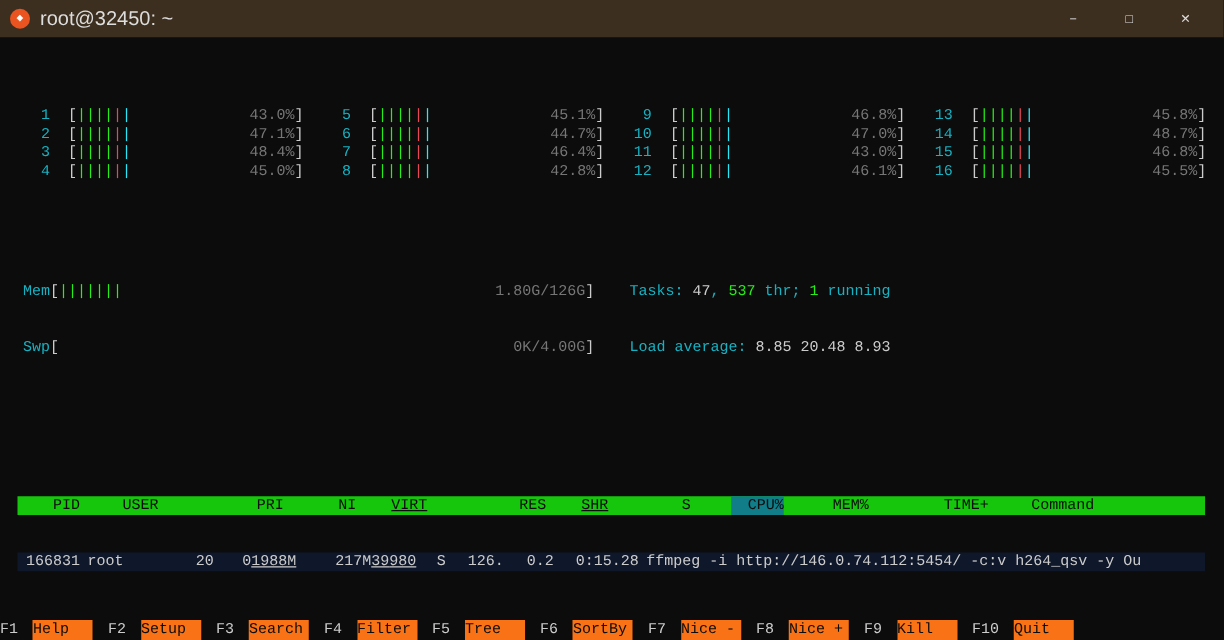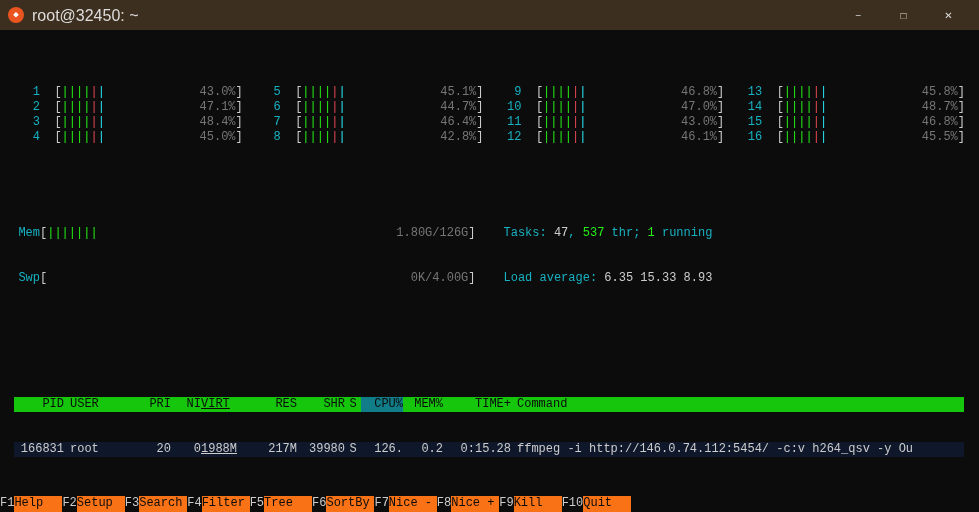--- a/index.html
+++ b/index.html
@@ -59,49 +59,50 @@
     background: #0c0c0c;
     white-space: pre;
     overflow: hidden;
   }
   .c-cyan { color: #17b2c2; }
   .c-cyan-b { color: #29e7f7; }
   .c-green-b { color: #25ef16; }
   .c-red { color: #e74856; }
   .c-white { color: #cccccc; }
   .c-gray { color: #767676; }
-  .bg-green { background: #16c60c; color: #0c0c0c; }
+  .bg-green { background: #16c60c; color: #0c0c0c; gap: 28px; }
   .bg-cyan { background: #117d88; color: #0c0c0c; }
   .sel { background: #0f172a; color: #cccccc; }
   .hdr-row { display: block; width: 966px; }
   .meters { display: flex; gap: 12px; margin-top: 6px; }
   .meters .col { flex: 1; }
   .meter-line { display: flex; }
   .meter-line .lbl { width: 26px; text-align: right; }
   .meter-line .bar { flex: 1; display: flex; }
   .meter-line .pct { width: 82px; text-align: right; }
   .proc-table { margin-top: 6px; }
   .proc-row { display: flex; width: 950px; }
   .proc-row > span { padding: 0; }
   .col-pid { width: 50px; text-align: right; }
   .col-user { width: 72px; padding-left: 6px !important; }
   .col-pri { width: 35px; text-align: right; }
   .col-ni { width: 30px; text-align: right; }
   .col-virt { width: 48px; text-align: left; text-decoration: underline; }
   .col-res { width: 48px; text-align: right; }
-  .col-shr { width: 48px; text-align: right; }
+  .col-shr { width: 48px; text-align: left; text-decoration: underline; }
   .col-s { width: 16px; text-align: center; }
   .col-cpu { width: 42px; text-align: right; }
   .col-mem { width: 40px; text-align: right; }
   .col-time { width: 68px; text-align: right; }
   .col-cmd { flex: 1; padding-left: 6px !important; overflow: hidden; white-space: nowrap; }
   .footer {
     display: flex;
     background: #0c0c0c;
     height: 16px;
+    gap: 12px;
   }
   .footer .fk { color: #cccccc; padding: 0; }
   .footer .fl { background: #f97316; color: #0c0c0c; padding-right: 4px; min-width: 48px; }
   .bar-chars { letter-spacing: 0; font-size: 12px; }
 </style>
 </head>
 <body>
 
 <div class="window">
   <div class="titlebar">
@@ -127,21 +128,21 @@
       <div class="col">
         <div class="meter-line">
           <span class="lbl c-cyan">Mem</span><span class="c-white">[</span><span class="bar bar-chars" id="membar"><span class="c-green-b">|</span><span class="c-green-b">|</span><span class="c-green-b">|</span><span class="c-green-b">|</span><span class="c-green-b">|</span><span class="c-green-b">|</span><span class="c-green-b">|</span></span><span class="pct c-gray">1.80G/126G</span><span class="c-white">]</span>
         </div>
         <div class="meter-line">
           <span class="lbl c-cyan">Swp</span><span class="c-white">[</span><span class="bar bar-chars"></span><span class="pct c-gray">0K/4.00G</span><span class="c-white">]</span>
         </div>
       </div>
       <div class="col" style="flex:1; padding-left:16px;">
         <div><span class="c-cyan">Tasks:</span> <span class="c-white">47</span><span class="c-cyan">, </span><span class="c-green-b">537</span> <span class="c-cyan">thr;</span> <span class="c-green-b">1</span> <span class="c-cyan">running</span></div>
-        <div><span class="c-cyan">Load average:</span> <span class="c-white">6.35 15.33 8.93</span></div>
+        <div><span class="c-cyan">Load average:</span> <span class="c-white">8.85 20.48 8.93</span></div>
       </div>
     </div>
 
     <div class="proc-table">
       <div class="proc-row bg-green hdr-row">
         <span class="col-pid">PID</span>
         <span class="col-user">USER</span>
         <span class="col-pri">PRI</span>
         <span class="col-ni">NI</span>
         <span class="col-virt">VIRT</span>

